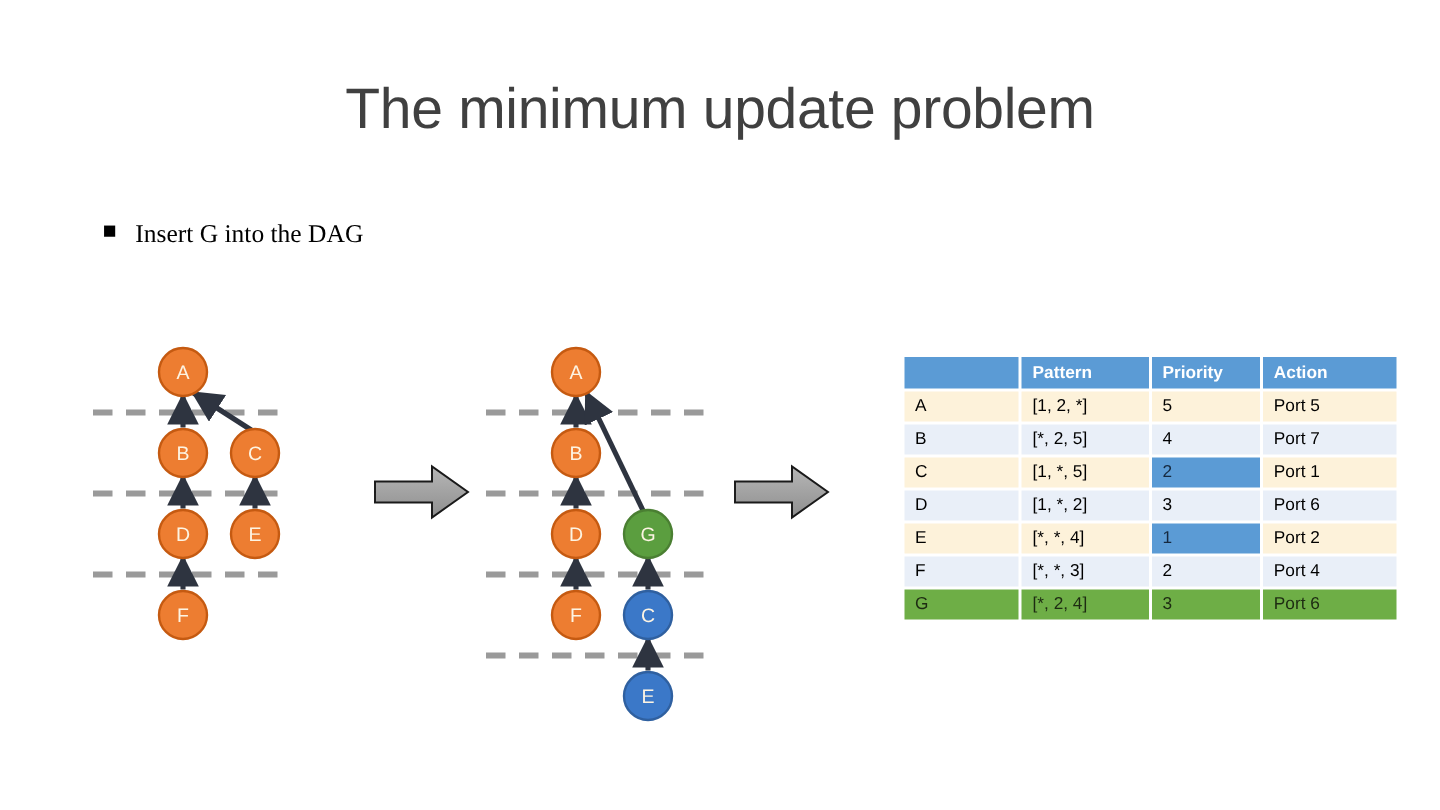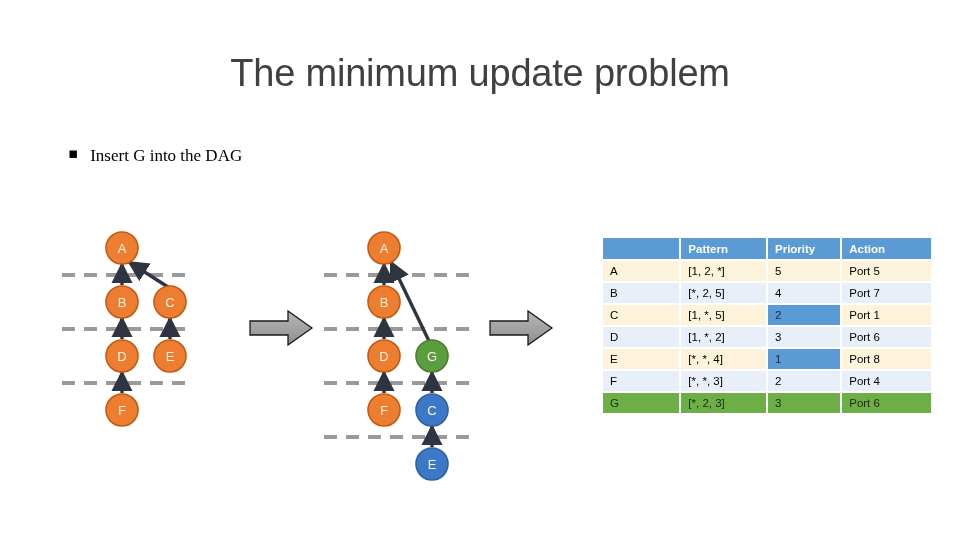--- a/index.html
+++ b/index.html
@@ -249,28 +249,28 @@
     <tr class="row-even">
       <td class="c-name">D</td>
       <td class="c-pattern">[1, *, 2]</td>
       <td class="c-prio">3</td>
       <td class="c-action">Port 6</td>
     </tr>
     <tr class="row-odd">
       <td class="c-name">E</td>
       <td class="c-pattern">[*, *, 4]</td>
       <td class="c-prio cell-hl">1</td>
-      <td class="c-action">Port 8</td>
+      <td class="c-action">Port 2</td>
     </tr>
     <tr class="row-even">
       <td class="c-name">F</td>
       <td class="c-pattern">[*, *, 3]</td>
       <td class="c-prio">2</td>
       <td class="c-action">Port 4</td>
     </tr>
     <tr class="row-green">
       <td class="c-name">G</td>
-      <td class="c-pattern">[*, 2, 3]</td>
+      <td class="c-pattern">[*, 2, 4]</td>
       <td class="c-prio">3</td>
       <td class="c-action">Port 6</td>
     </tr>
   </tbody>
 </table>
 
 </body></html>

